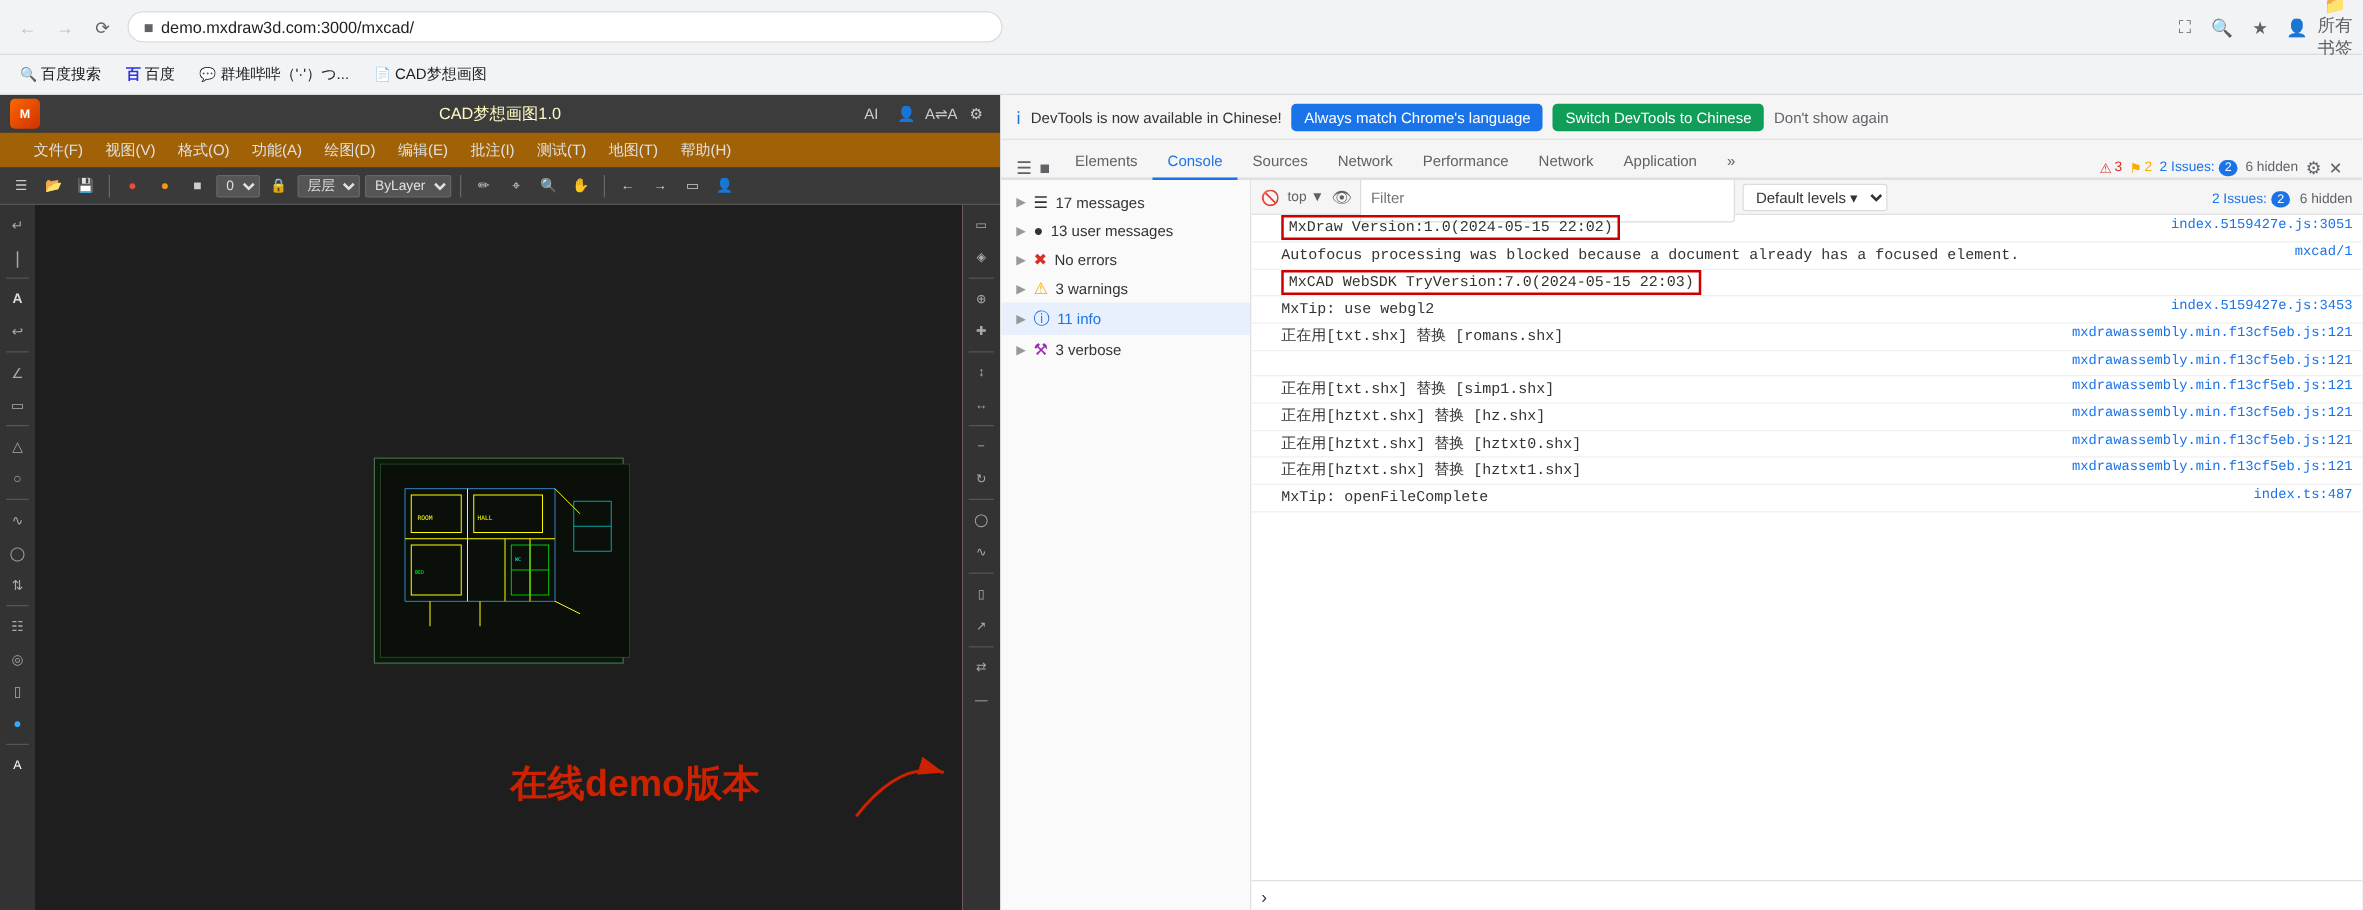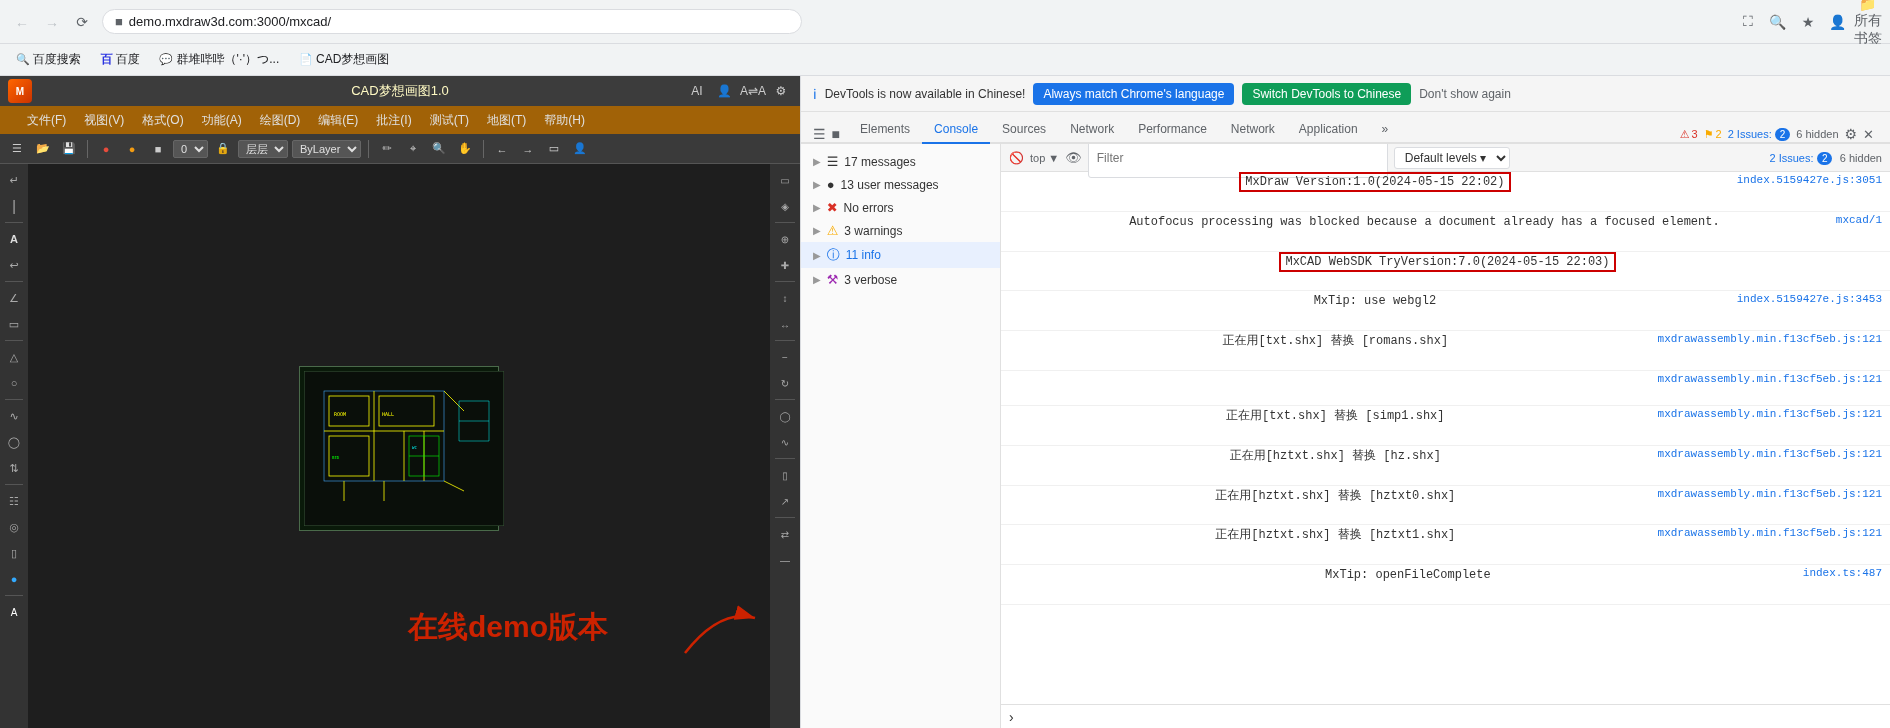--- a/index.html
+++ b/index.html
@@ -85,21 +85,21 @@
 
     
     .console-main { flex: 1; display: flex; flex-direction: column; overflow: hidden; }
     .console-toolbar { height: 28px; background: #f5f5f5; border-bottom: 1px solid #e0e0e0; display: flex; align-items: center; padding: 0 8px; gap: 6px; }
     .console-filter-input { flex: 1; border: 1px solid #dadce0; border-radius: 3px; padding: 12px 8px; font-size: 12px; outline: none; max-width: 300px; }
     .levels-select { border: 1px solid #dadce0; border-radius: 3px; padding: 2px 6px; font-size: 12px; color: #333; background: #fff; }
     .issues-link { color: #1a73e8; text-decoration: none; font-size: 11px; cursor: pointer; }
     .issues-count { background: #1a73e8; color: #fff; border-radius: 10px; padding: 1px 5px; font-size: 10px; }
 
     .console-output { flex: 1; overflow-y: auto; font-family: 'Courier New', monospace; font-size: 12px; }
-    .console-entry { display: flex; align-items: flex-start; padding: 2px 8px 20px 24px; border-bottom: 1px solid #f0f0f0; min-height: 20px; cursor: pointer; text-align: center; }
+    .console-entry { display: flex; align-items: flex-start; padding: 2px 8px 2px 24px; border-bottom: 1px solid #f0f0f0; min-height: 20px; cursor: pointer; }
     .entry-text { flex: 1; color: #333; word-break: break-all; line-height: 1.4; }
     .entry-link { color: #1a73e8; text-decoration: none; margin-left: auto; flex-shrink: 0; font-size: 11px; padding-left: 12px; cursor: pointer; }
 
     .console-prompt { height: 24px; display: flex; align-items: center; padding: 0 8px; border-top: 1px solid #e0e0e0; }
     .prompt-symbol { color: #333; font-size: 14px; margin-right: 6px; }
     .prompt-expand { color: #1a73e8; cursor: pointer; font-size: 12px; }
 
     
     .error-badge { color: #d93025; font-size: 11px; display: flex; align-items: center; gap: 2px; }
     .warn-badge { color: #f9ab00; font-size: 11px; display: flex; align-items: center; gap: 2px; }

